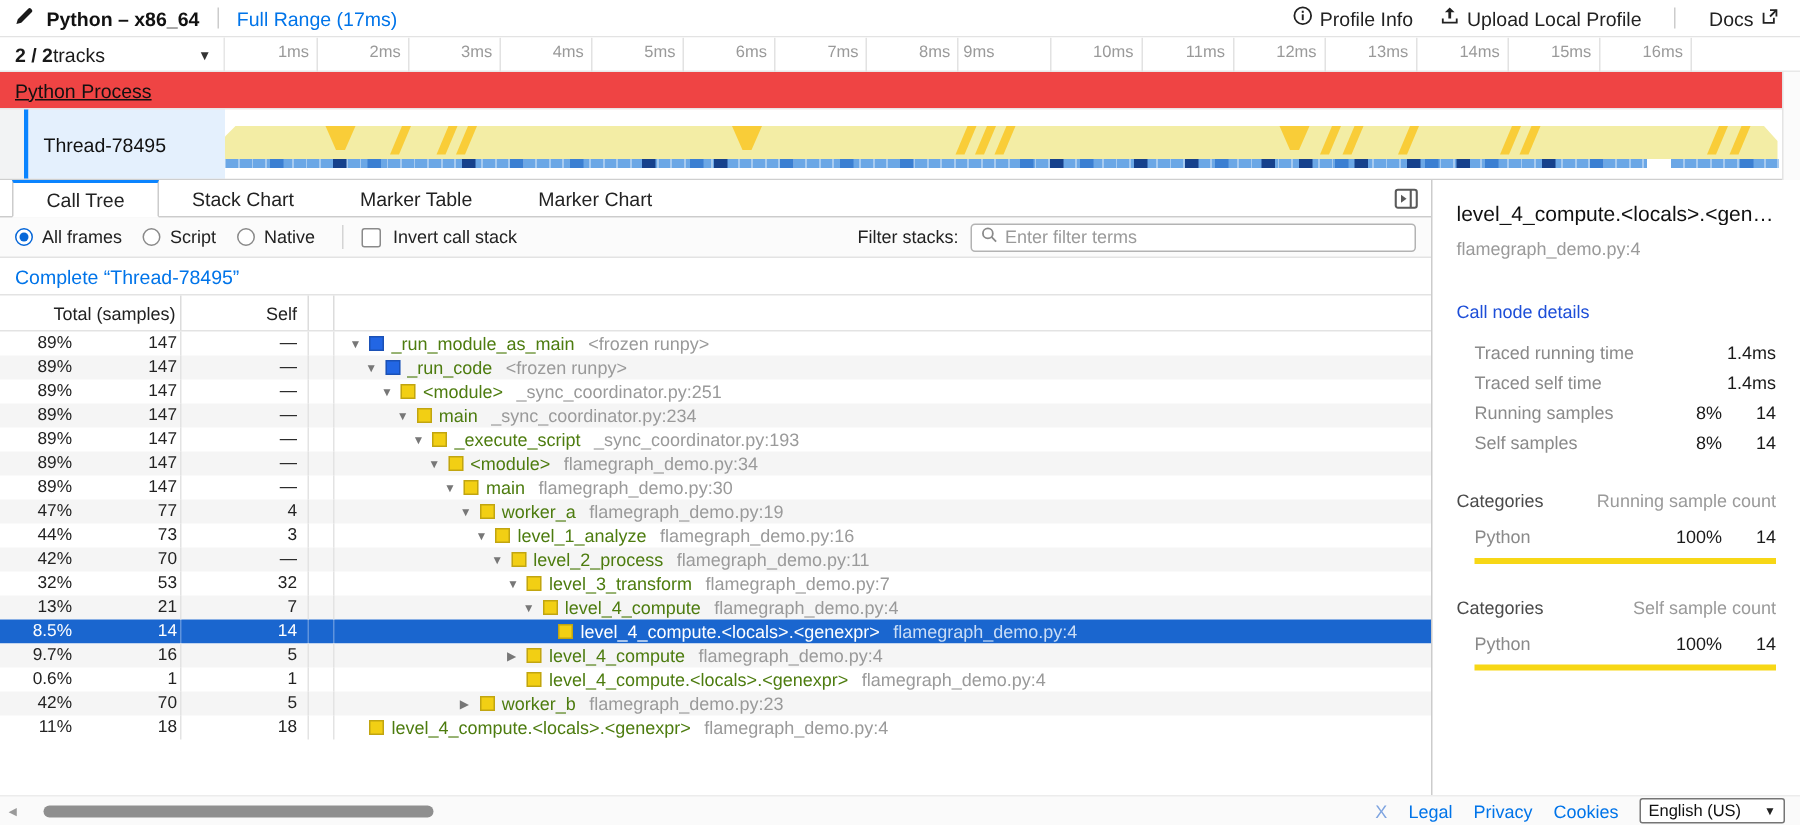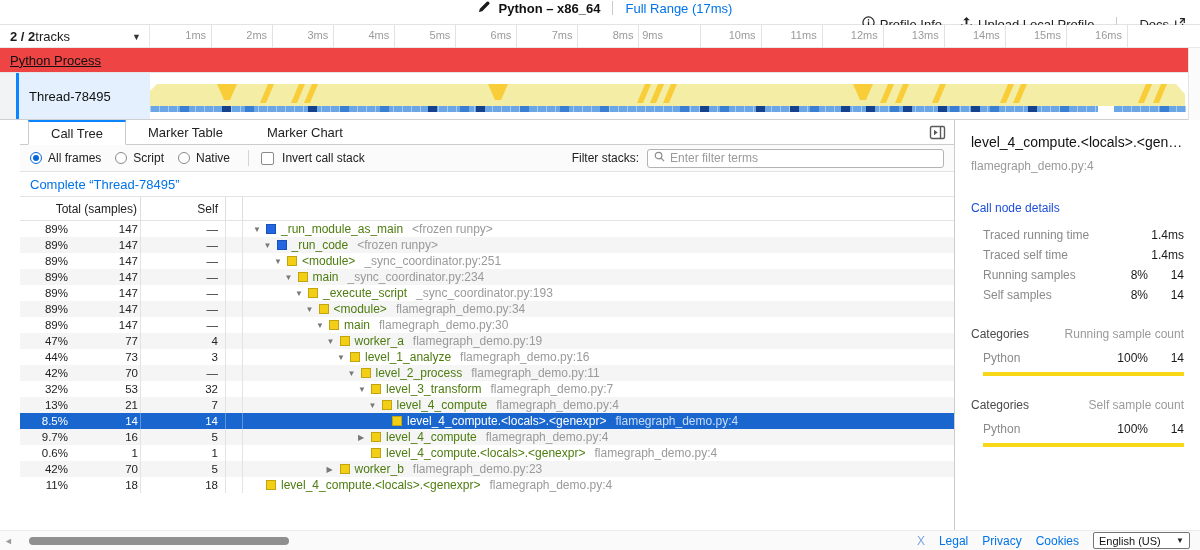--- a/index.html
+++ b/index.html
@@ -2,21 +2,21 @@
 <html><head>
 <meta charset="utf-8">
 <style>
   * { margin:0; padding:0; box-sizing:border-box; }
   html,body { width:1200px; height:550px; }
   body { font-family:"Liberation Sans", sans-serif; background:#fff; color:#1a1a1a; overflow:hidden; position:relative; }
   .app { position:absolute; inset:0; width:1200px; height:550px; background:#fff; }
 
   
   .top-header { position:absolute; left:0; top:0; width:1200px; height:25px; background:#fff;
-    border-bottom:1px solid #e3e3e3; display:flex; align-items:center; font-size:13px;flex-direction:column; }
+    border-bottom:1px solid #e3e3e3; display:flex; align-items:center; font-size:13px; }
   .th-left { display:flex; align-items:center; padding-left:10px; gap:8px; }
   .profile-title { font-weight:bold; color:#111; }
   .v-div { width:1px; height:14px; background:#ccc; margin:0 4px; }
   .link-blue { color:#0074e9; text-decoration:none; cursor:pointer; }
   .th-right { margin-left:auto; display:flex; align-items:center; gap:18px; padding-right:14px; color:#222; }
   .th-btn { display:flex; align-items:center; gap:5px; cursor:pointer; }
   .icon-svg { display:inline-block; vertical-align:middle; }
 
   
   .ruler-row { position:absolute; left:0; top:25px; width:1200px; height:23px; border-bottom:1px solid #e8e8e8; background:#fff; }
@@ -38,21 +38,21 @@
     display:flex; align-items:center; padding-left:10px; font-size:13px; color:#111; cursor:pointer; }
   .track-viz { position:absolute; left:150px; top:0; width:1038px; height:46px; background:#fff; cursor:pointer; }
   .track-svg { position:absolute; left:0; top:10px; width:1038px; height:23px; }
   .sample-strip { position:absolute; left:0; top:33px; width:1036px; height:6px;
     background-image:repeating-linear-gradient(90deg, rgba(255,255,255,0.45) 0 1px, transparent 1px 9px); }
   .strip-seg { position:absolute; top:0; height:6px; }
   .tracks-vscroll { position:absolute; left:1188px; top:48px; width:12px; height:72px; background:#fbfbfb; border-left:1px solid #e4e4e4; }
 
   
   .main { position:absolute; left:0; top:120px; width:1200px; height:410px; display:flex; }
-  .left-pane { width:955px; height:410px; border-right:1px solid #ccc; position:relative; background:#fff;padding-left:20px; }
+  .left-pane { width:955px; height:410px; border-right:1px solid #ccc; position:relative; background:#fff; }
   .sidebar { flex:1; height:410px; background:#fff; overflow:hidden; }
 
   
   .tab-bar { position:relative; height:25px; border-bottom:1px solid #ccc; display:flex; align-items:stretch; background:#fff; padding-left:8px; }
   .tab { display:flex; align-items:center; padding:0 22px; font-size:13px; color:#222; cursor:pointer; position:relative; }
   .tab.active { background:#fff; border-left:1px solid #ccc; border-right:1px solid #ccc; border-top:2px solid #0a84ff;
     margin-bottom:-1px; border-bottom:1px solid #fff; }
   .sidebar-toggle { position:absolute; right:8px; top:4px; width:17px; height:17px; cursor:pointer; }
 
   
@@ -285,20 +285,21 @@
         </div>
     </div>
   </div>
   <div class="tracks-vscroll"></div>
 
   <div class="main">
     <div class="left-pane">
 
       <div class="tab-bar" id="tab-bar">
         <div class="tab active">Call Tree</div>
+          <div class="tab">Stack Chart</div>
           <div class="tab">Marker Table</div>
           <div class="tab">Marker Chart</div>
           <span class="sidebar-toggle">
           <svg width="17" height="17" viewBox="0 0 17 17">
               <rect x="1.5" y="2.5" width="14" height="12" rx="1.5" fill="none" stroke="#5a5a5a" stroke-width="1.4"></rect>
               <line x1="11.5" y1="2.5" x2="11.5" y2="14.5" stroke="#5a5a5a" stroke-width="1.4"></line>
               <path d="M5 5.8 L8.7 8.5 L5 11.2 Z" fill="#5a5a5a"></path>
             </svg>
         </span>
       </div>

